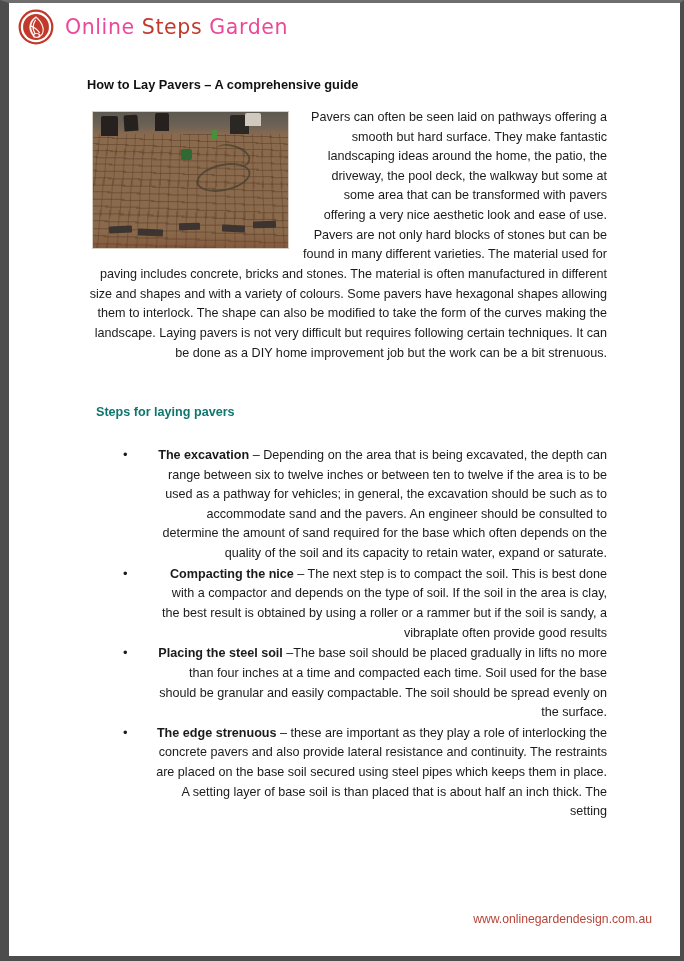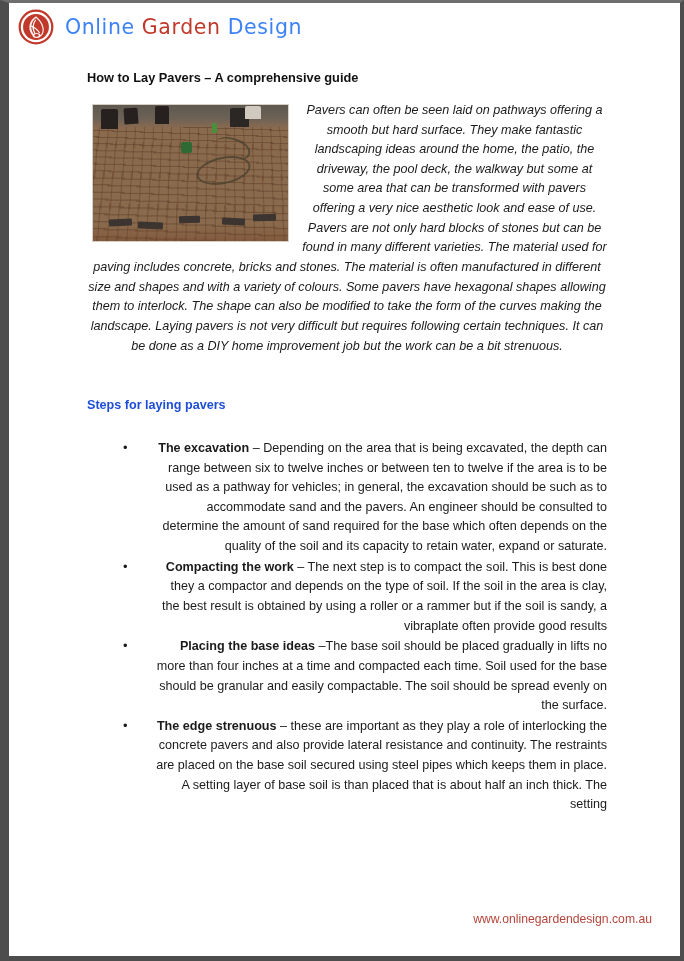--- a/index.html
+++ b/index.html
@@ -55,57 +55,56 @@
 
   .logo-text {
     font-family: "DejaVu Sans", sans-serif;
     font-size: 20.5px;
     letter-spacing: 0.6px;
     white-space: nowrap;
     font-weight: 400;
   }
   .logo-text .w1,
   .logo-text .w3 {
-    color: #3b82f6;
+    color: #ec4899;
   }
   .logo-text .w2 {
     color: #c0392b;
   }
 
   
   .content {
     position: absolute;
     left: 78px;
-    top: 66px;
+    top: 73px;
     width: 520px;
     color: #1b1b1b;
     font-size: 12.6px;
     line-height: 1.56;
   }
 
   h2.doc-title {
     font-size: 12.8px;
     font-weight: bold;
     margin: 0 0 14px 0;
     line-height: 1.4;
     color: #111111;
   }
 
   h3.section-title {
     font-size: 12.6px;
     font-weight: bold;
-    margin: 0 0 12px 0;
+    margin: 0 0 12px 9px;
     line-height: 1.4;
-    color: #1d4ed8;
+    color: #0f766e;
   }
 
   p.para {
     margin: 2px 0 7px 0;
-    text-align: center;
-    font-style: italic;
+    text-align: right;
   }
 
   .figure {
     float: left;
     width: 197px;
     height: 138px;
     margin: 3px 13px 6px 5px;
     position: relative;
     overflow: hidden;
     background: #8a6a4c;
@@ -281,21 +280,21 @@
           <circle cx="32" cy="32" r="29" fill="none" stroke="#c0392b" stroke-width="4"></circle>
           <circle cx="32" cy="32" r="23" fill="#c0392b"></circle>
           <path d="M32 13 C20 20 17 34 24 45 C29 52 38 52 43 46 C49 39 46 24 32 13 Z" fill="#ffffff" opacity="0.92"></path>
           <path d="M32 16 C23 23 21 34 27 43 C31 49 38 49 42 44 C46 38 43 25 32 16 Z" fill="#c0392b"></path>
           <path d="M31 20 C26 27 26 36 30 43" fill="none" stroke="#ffffff" stroke-width="2.2" stroke-linecap="round"></path>
           <path d="M22 30 C28 32 34 36 38 42" fill="none" stroke="#ffffff" stroke-width="2" stroke-linecap="round"></path>
           <ellipse cx="33" cy="47" rx="7" ry="4.5" fill="#ffffff" opacity="0.9"></ellipse>
           <ellipse cx="33" cy="47" rx="4" ry="2.4" fill="#c0392b"></ellipse>
         </svg>
       </span>
-      <span class="logo-text"><span class="w1">Online</span> <span class="w2">Garden</span> <span class="w3">Design</span></span>
+      <span class="logo-text"><span class="w1">Online</span> <span class="w2">Steps</span> <span class="w3">Garden</span></span>
     </div>
 
     <div class="content">
 
       <h2 class="doc-title">How to Lay Pavers – A comprehensive guide</h2>
 
       <div class="figure">
         <div class="photo"></div>
         <div class="photo-top"></div>
         <div class="photo-bricks"></div>
@@ -320,22 +319,22 @@
 
       <div class="spacer-lg"></div>
 
       <h3 class="section-title">Steps for laying pavers</h3>
 
 
       <div class="spacer-sm"></div>
 
       <ul class="steps">
         <li><span class="lead">The excavation</span><span> – Depending on the area that is being excavated, the depth can range between six to twelve inches or between ten to twelve if the area is to be used as a pathway for vehicles; in general, the excavation should be such as to accommodate sand and the pavers. An engineer should be consulted to determine the amount of sand required for the base which often depends on the quality of the soil and its capacity to retain water, expand or saturate.</span></li>
-        <li><span class="lead">Compacting the work</span><span> – The next step is to compact the soil. This is best done they a compactor and depends on the type of soil. If the soil in the area is clay, the best result is obtained by using a roller or a rammer but if the soil is sandy, a vibraplate often provide good results</span></li>
-        <li><span class="lead">Placing the base ideas</span><span> –The base soil should be placed gradually in lifts no more than four inches at a time and compacted each time. Soil used for the base should be granular and easily compactable. The soil should be spread evenly on the surface.</span></li>
+        <li><span class="lead">Compacting the nice</span><span> – The next step is to compact the soil. This is best done with a compactor and depends on the type of soil. If the soil in the area is clay, the best result is obtained by using a roller or a rammer but if the soil is sandy, a vibraplate often provide good results</span></li>
+        <li><span class="lead">Placing the steel soil</span><span> –The base soil should be placed gradually in lifts no more than four inches at a time and compacted each time. Soil used for the base should be granular and easily compactable. The soil should be spread evenly on the surface.</span></li>
         <li><span class="lead">The edge strenuous</span><span> – these are important as they play a role of interlocking the concrete pavers and also provide lateral resistance and continuity. The restraints are placed on the base soil secured using steel pipes which keeps them in place. A setting layer of base soil is than placed that is about half an inch thick. The setting</span></li>
       </ul>
 
     </div>
 
     <div class="footer">www.onlinegardendesign.com.au</div>
 
   </div>
 </div>
 

